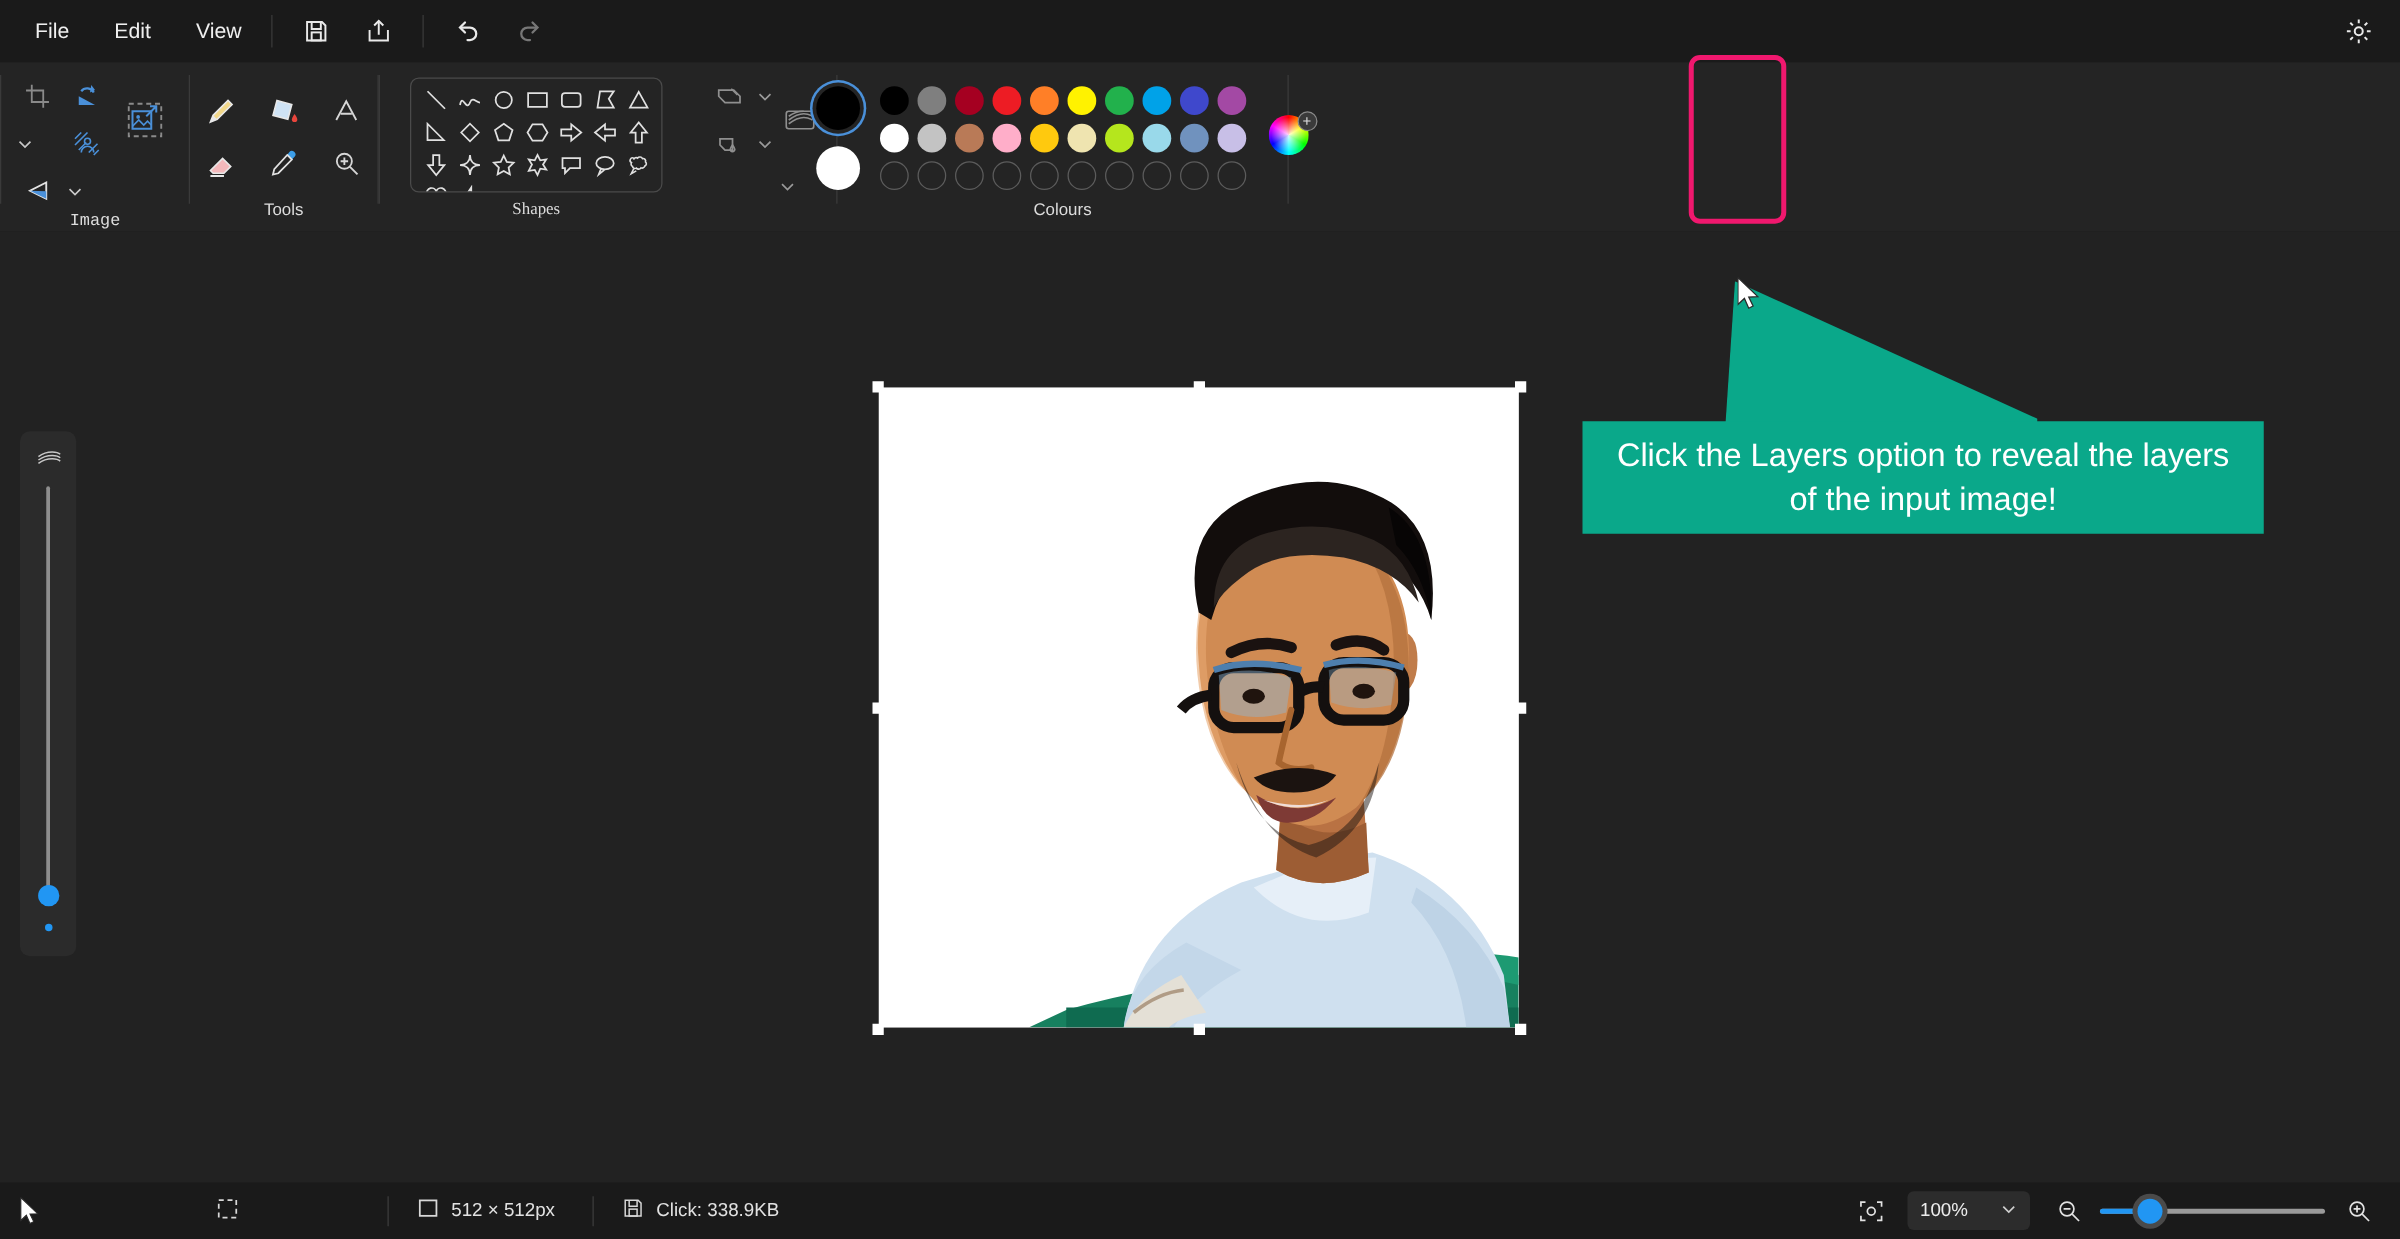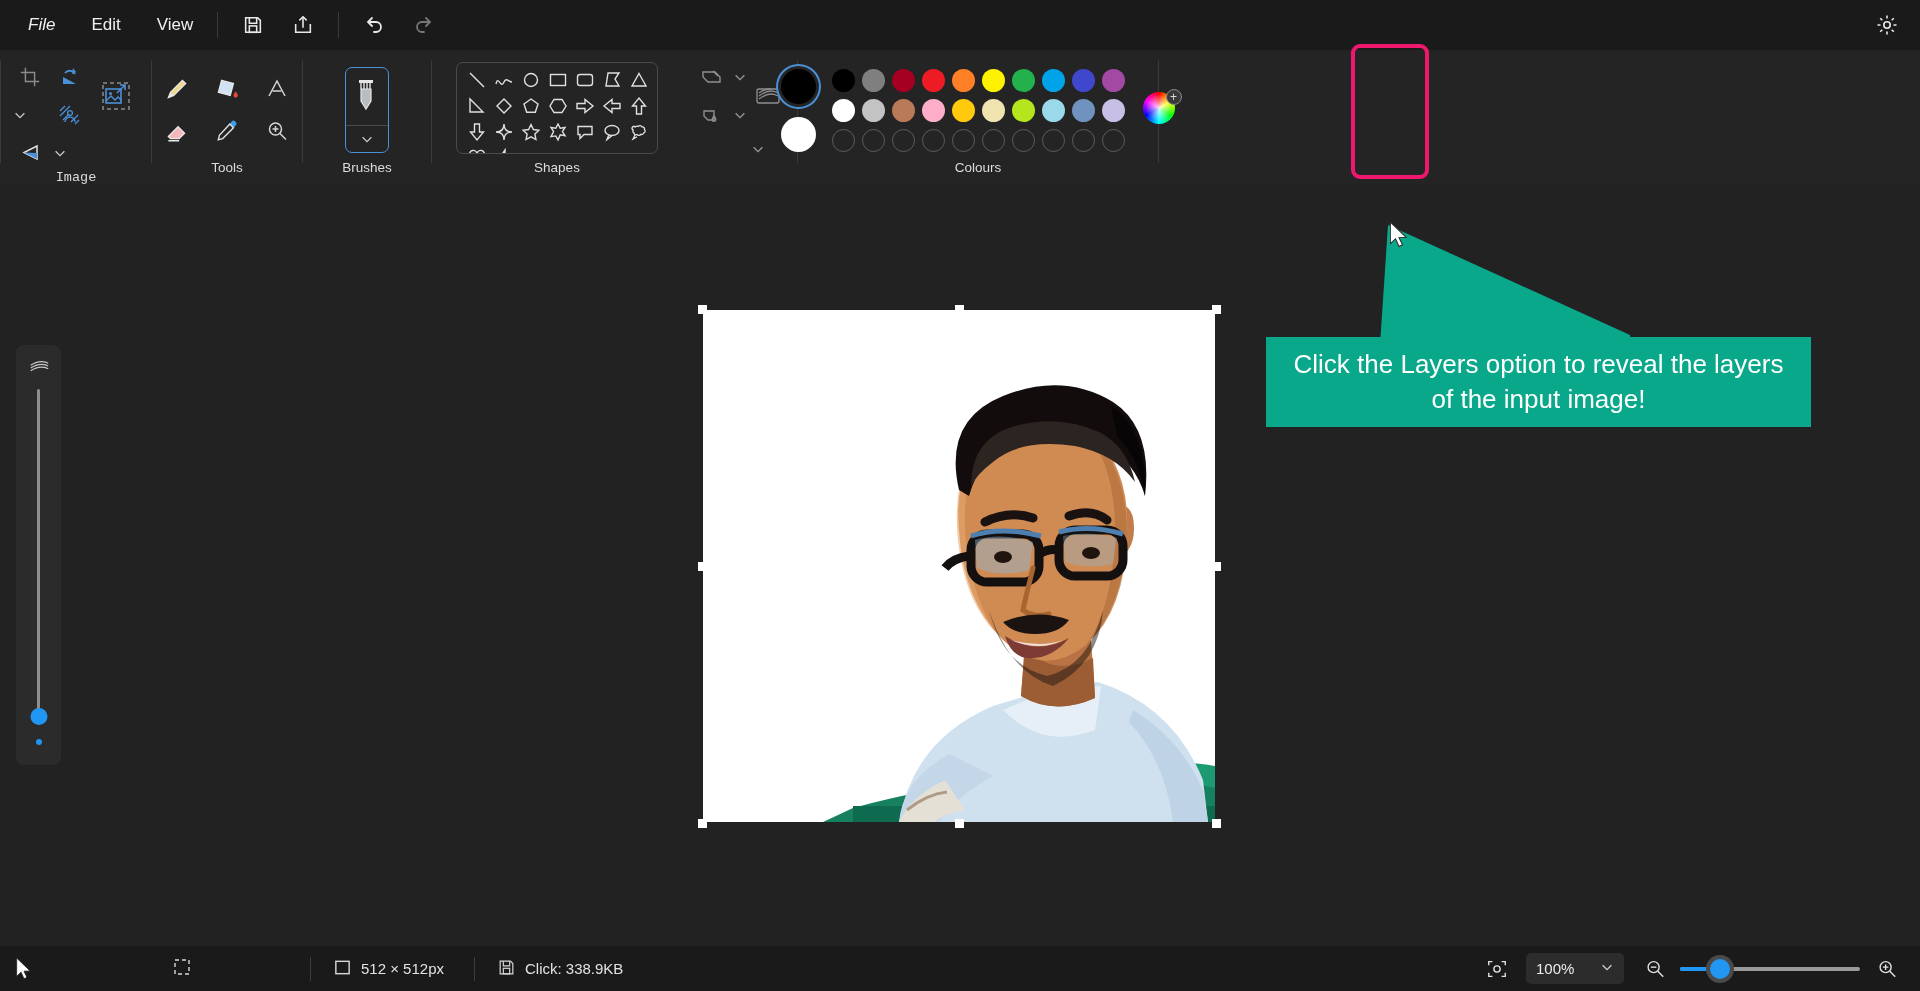--- a/index.html
+++ b/index.html
@@ -15,21 +15,21 @@
   
   .menubar {
     position:absolute; top:0; left:0; width:1920px; height:50px;
     background:#1a1a1a;
     display:flex; align-items:center;
   }
   .menu-item {
     font-size:17px; color:#f0f0f0; padding:6px 14px; margin-left:8px;
     cursor:default; border-radius:4px;
   }
-  .menu-item:first-child { margin-left:14px;font-style:italic; }
+  .menu-item:first-child { margin-left:14px; }
   .mb-sep { width:1px; height:26px; background:#3a3a3a; margin:0 10px; }
   .mb-icon {
     width:34px; height:34px; display:flex; align-items:center; justify-content:center;
     margin:0 8px; border-radius:4px;
   }
   .mb-icon.dim svg { opacity:.45; }
   .gear-wrap { position:absolute; right:16px; top:8px; width:34px; height:34px;
     display:flex; align-items:center; justify-content:center; }
 
   
@@ -69,21 +69,21 @@
 
   
   .g-brushes { width:128px; }
   .brush-box { width:44px; height:86px; border:1.5px solid #4a90d9; border-radius:7px;
                display:flex; flex-direction:column; align-items:center; }
   .brush-top { flex:1; display:flex; align-items:center; justify-content:center; width:100%; }
   .brush-div { width:100%; height:1px; background:#4a4a4a; }
   .brush-bot { height:26px; display:flex; align-items:center; justify-content:center; width:100%; }
 
   
-  .g-shapes { width:250px; }
+  .g-shapes { width:250px;font-family:Liberation Serif, serif; }
   .shapes-panel {
     width:202px; height:92px; border:1px solid #4a4a4a; border-radius:7px;
     overflow:hidden; padding:6px 4px 0 6px;
   }
   .shapes-grid { display:grid; grid-template-columns:repeat(7,27px); grid-auto-rows:26px;
                  justify-items:center; align-items:center; }
 
   
   .g-shapes2 { width:115px; }
   .sh2-grid { display:grid; grid-template-columns:auto auto auto; row-gap:4px; align-items:center; }
@@ -324,40 +324,20 @@
                 <path d="M10.5 7v6M7.5 10h6"></path>
             </svg>
           </div>
         </div>
       </div>
       <div class="group-label">Tools</div>
     </div>
 
     <div class="vsep"></div>
 
-    <div class="group g-brushes">
-      <div class="group-body">
-        <div class="brush-box">
-          <div class="brush-top">
-            <svg width="26" height="40" viewBox="0 0 26 40" fill="none">
-              <path d="M7 4v8M10 4v8M13 4v8M16 4v8" stroke="#e6e6e6" stroke-width="1.4"></path>
-              <rect x="5" y="3" width="14" height="3" fill="#e6e6e6"></rect>
-              <path d="M7 12h10v12l-5 8-5-8z" fill="#b9bcc0" stroke="#e6e6e6" stroke-width="1.2"></path>
-            </svg>
-          </div>
-          <div class="brush-div"></div>
-          <div class="brush-bot">
-            <svg width="14" height="14" viewBox="0 0 16 16" fill="none" stroke="#c9c9c9" stroke-width="1.5">
-                <path d="M3 6l5 5 5-5"></path>
-              </svg>
-          </div>
-        </div>
-      </div>
-      <div class="group-label">Brushes</div>
-    </div>
 
     <div class="vsep"></div>
 
     <div class="group g-shapes">
       <div class="group-body" style="align-items:flex-start; padding-top:2px;">
         <div class="shapes-panel">
           <div class="shapes-grid">
 
             <div><svg width="20" height="20" viewBox="0 0 20 20" fill="none" stroke="#e0e0e0" stroke-width="1.4">
                   <path d="M3 3l14 14"></path>

